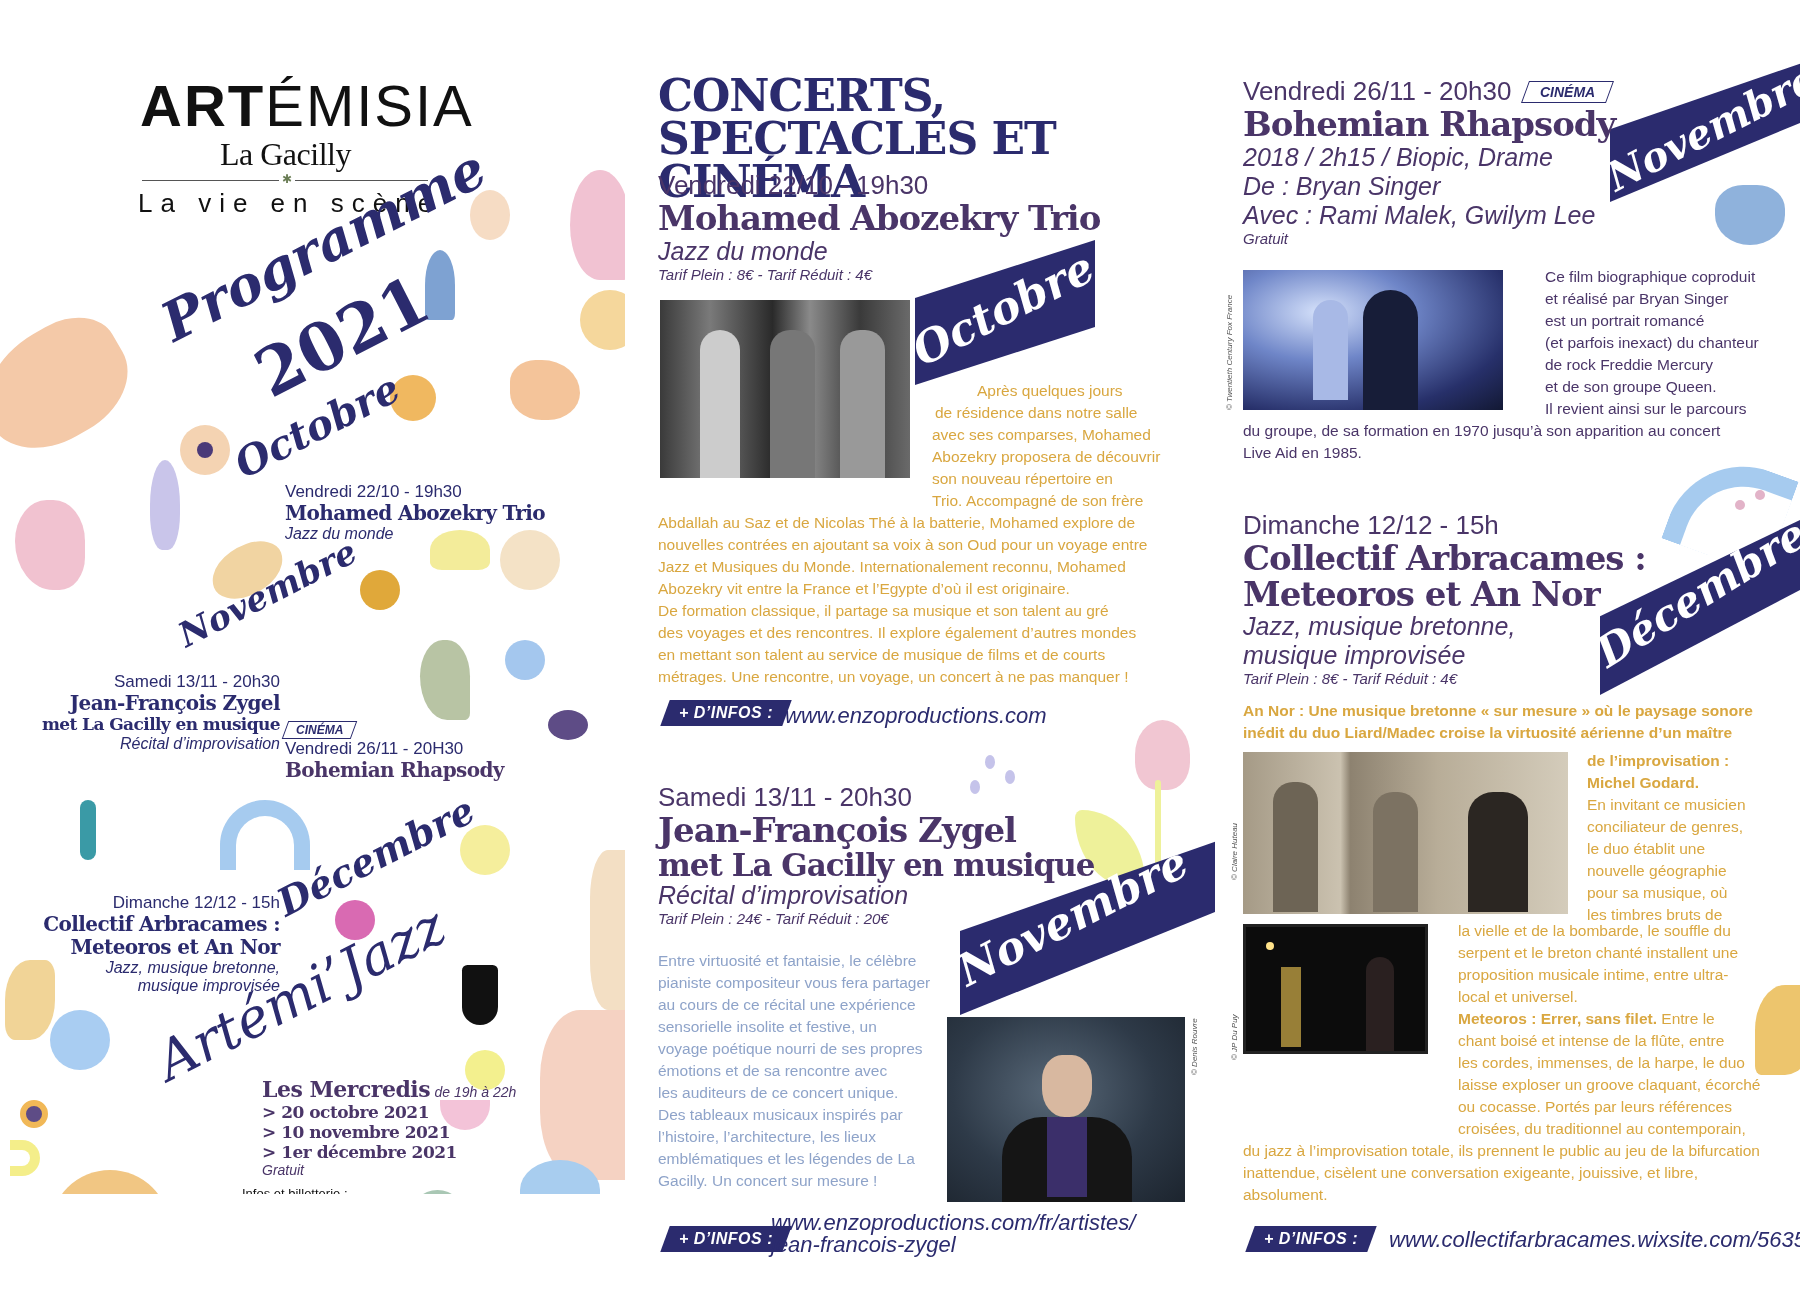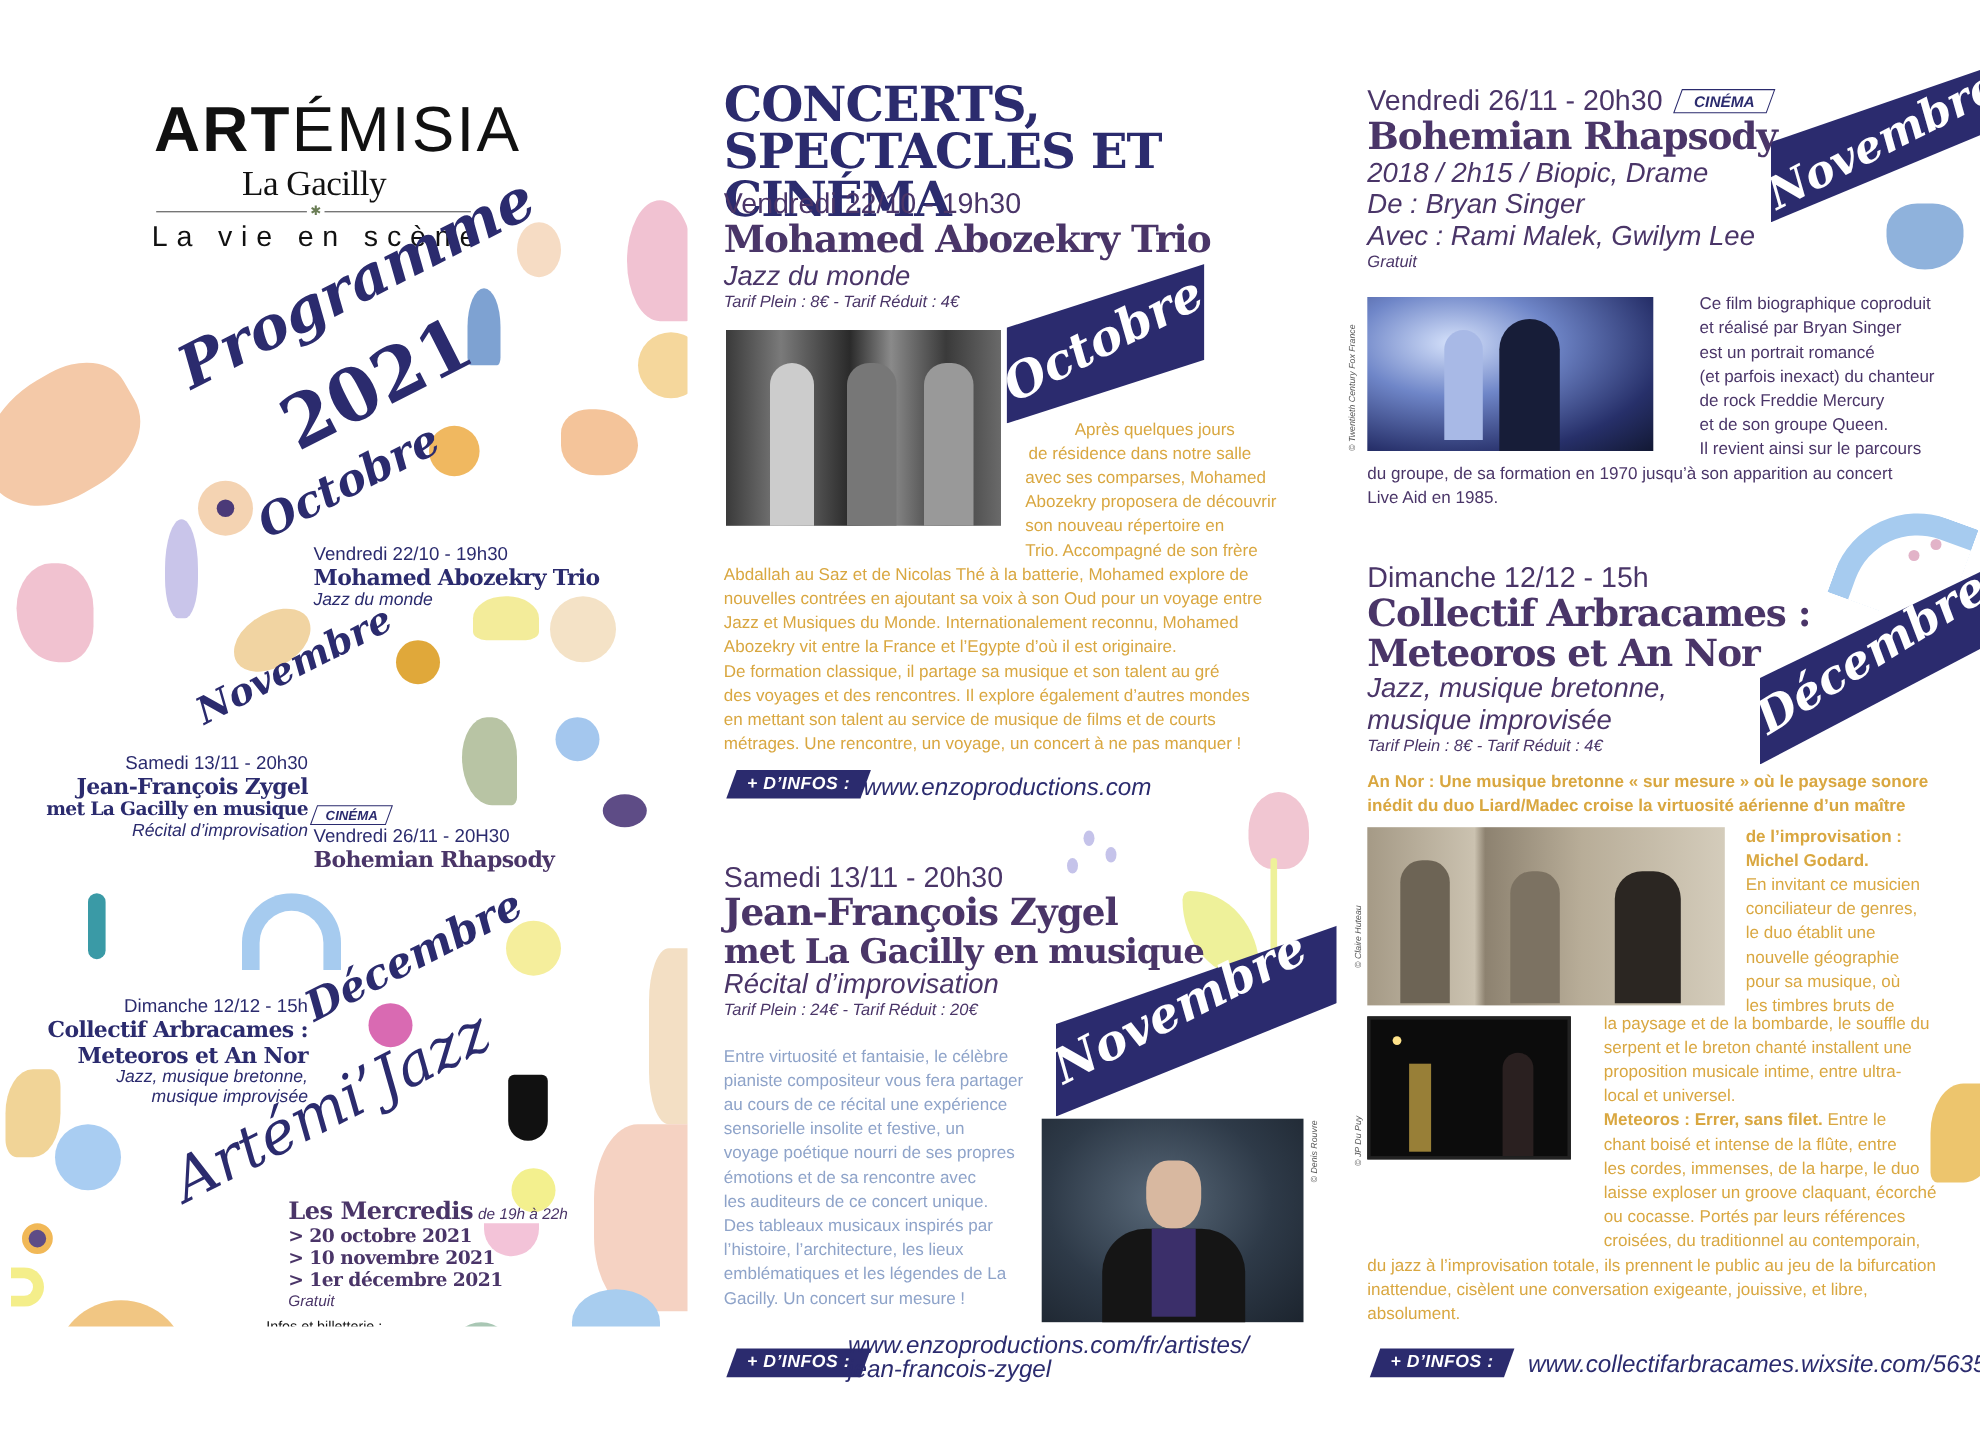--- a/index.html
+++ b/index.html
@@ -4,21 +4,21 @@
 <style>
   * { box-sizing: border-box; margin: 0; padding: 0; }
   html, body { width: 1800px; height: 1300px; background: #ffffff; overflow: hidden; }
   body { position: relative; font-family: "Liberation Sans", sans-serif; color: #2b2a6b; }
   .abs { position: absolute; }
 
   .serif-bold { font-family: "DejaVu Serif", serif; font-weight: bold; letter-spacing: -0.5px; }
   .ital { font-style: italic; }
 
   
-  #left-panel { left: 0; top: 12px; width: 625px; height: 1194px; overflow: hidden; }
+  #left-panel { left: 0; top: 0; width: 625px; height: 1194px; overflow: hidden; }
   .logo-main { left: 140px; top: 72px; font-family: "Liberation Sans", sans-serif; font-size: 58px; letter-spacing: 2px; color: #111; font-weight: normal; }
   .logo-main b { font-weight: bold; }
   .logo-sub { left: 220px; top: 136px; font-family: "Liberation Serif", serif; font-size: 32px; color: #111; letter-spacing: -0.5px; }
   .logo-rule { left: 142px; top: 180px; width: 286px; height: 1px; background: #555; }
   .logo-star { left: 279px; top: 172px; font-size: 12px; color: #6a7d55; background: #fff; padding: 0 3px; }
   .logo-tag { left: 138px; top: 188px; font-size: 26px; letter-spacing: 8px; color: #111; }
 
   .rot { transform-origin: left bottom; transform: rotate(-27deg); font-family: "DejaVu Serif", serif; font-style: italic; font-weight: bold; color: #2b2b6e; white-space: nowrap; }
 
   .evt-left { text-align: left; }
@@ -319,21 +319,21 @@
   </div>
 
   <div class="photo" style="left:28px;top:924px;width:185px;height:130px;background:#0c0c0c;border:3px solid #222;">
     <div style="position:absolute;left:120px;top:30px;width:28px;height:100px;background:#2a2020;border-radius:14px 14px 0 0;"></div>
     <div style="position:absolute;left:35px;top:40px;width:20px;height:80px;background:#d4b04a;opacity:0.7;"></div>
     <div style="position:absolute;left:20px;top:15px;width:8px;height:8px;background:#ffe38a;border-radius:50%;"></div>
   </div>
   <div class="credit" style="left:15px;top:1060px;">© JP Du Puy</div>
 
   <div class="abs body-gold" style="left:243px;top:920px;width:340px;">
-    <div>la paysage et de la bombarde, le souffle du</div>
+    <div>la vielle et de la bombarde, le souffle du</div>
     <div>serpent et le breton chanté installent une</div>
     <div>proposition musicale intime, entre ultra-</div>
     <div>local et universel.</div>
     <div><span style="font-weight:bold;">Meteoros : Errer, sans filet.</span><span> Entre le</span></div>
     <div>chant boisé et intense de la flûte, entre</div>
     <div>les cordes, immenses, de la harpe, le duo</div>
     <div>laisse exploser un groove claquant, écorché</div>
     <div>ou cocasse. Portés par leurs références</div>
     <div>croisées, du traditionnel au contemporain,</div>
   </div>

